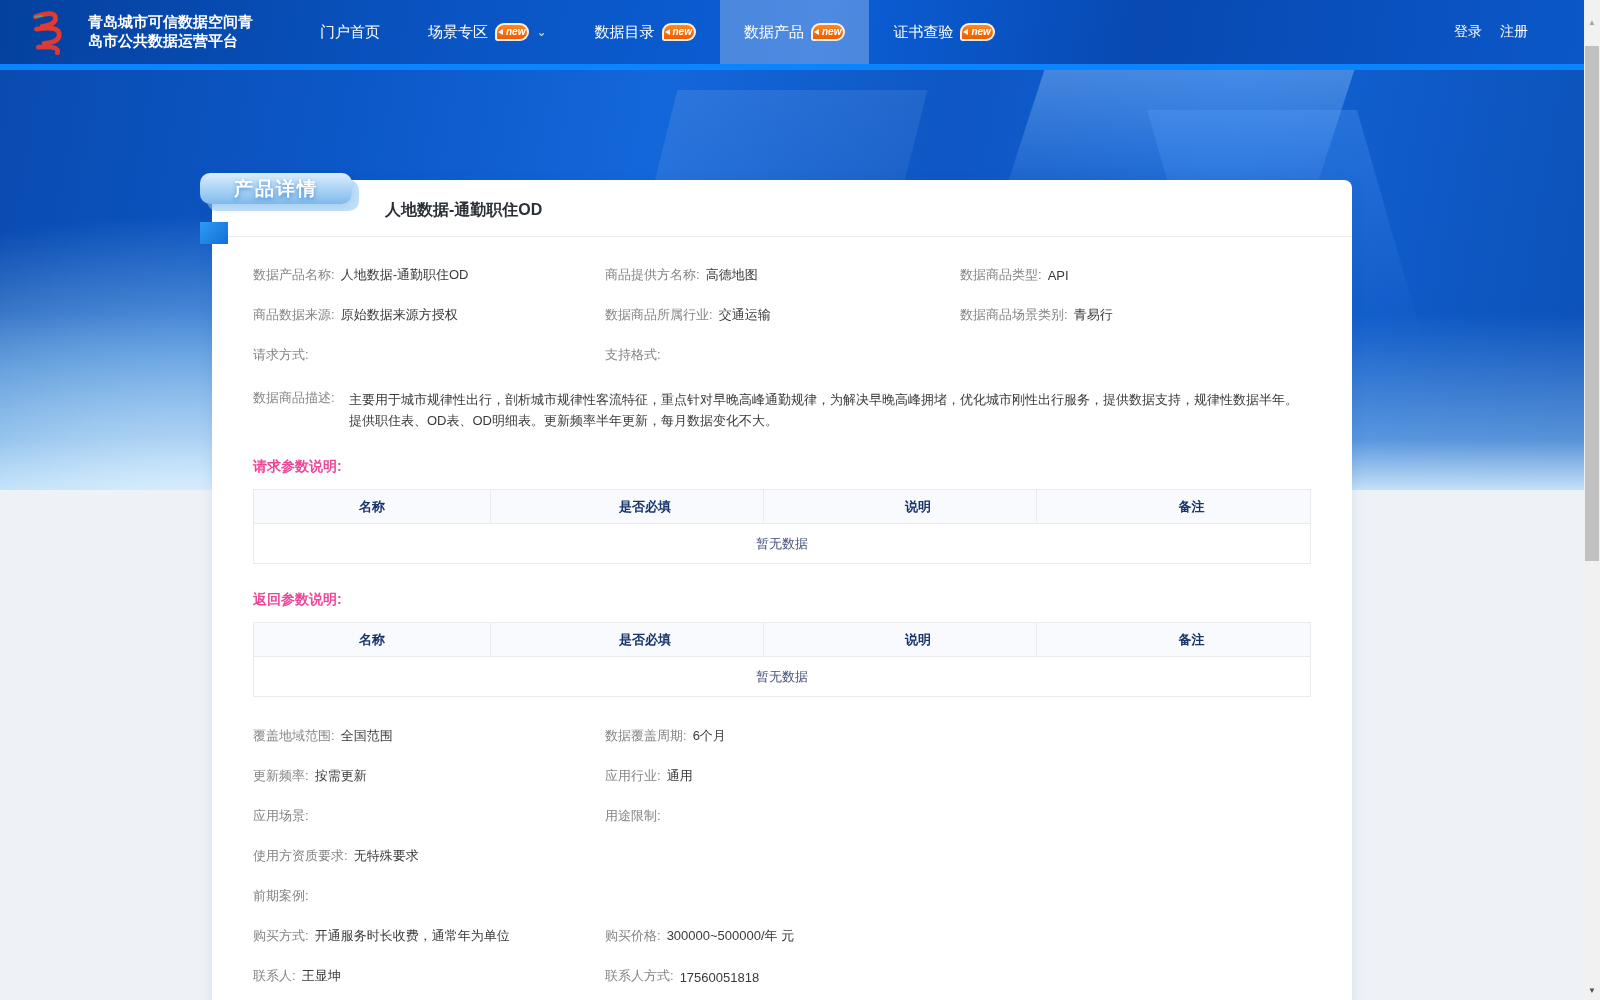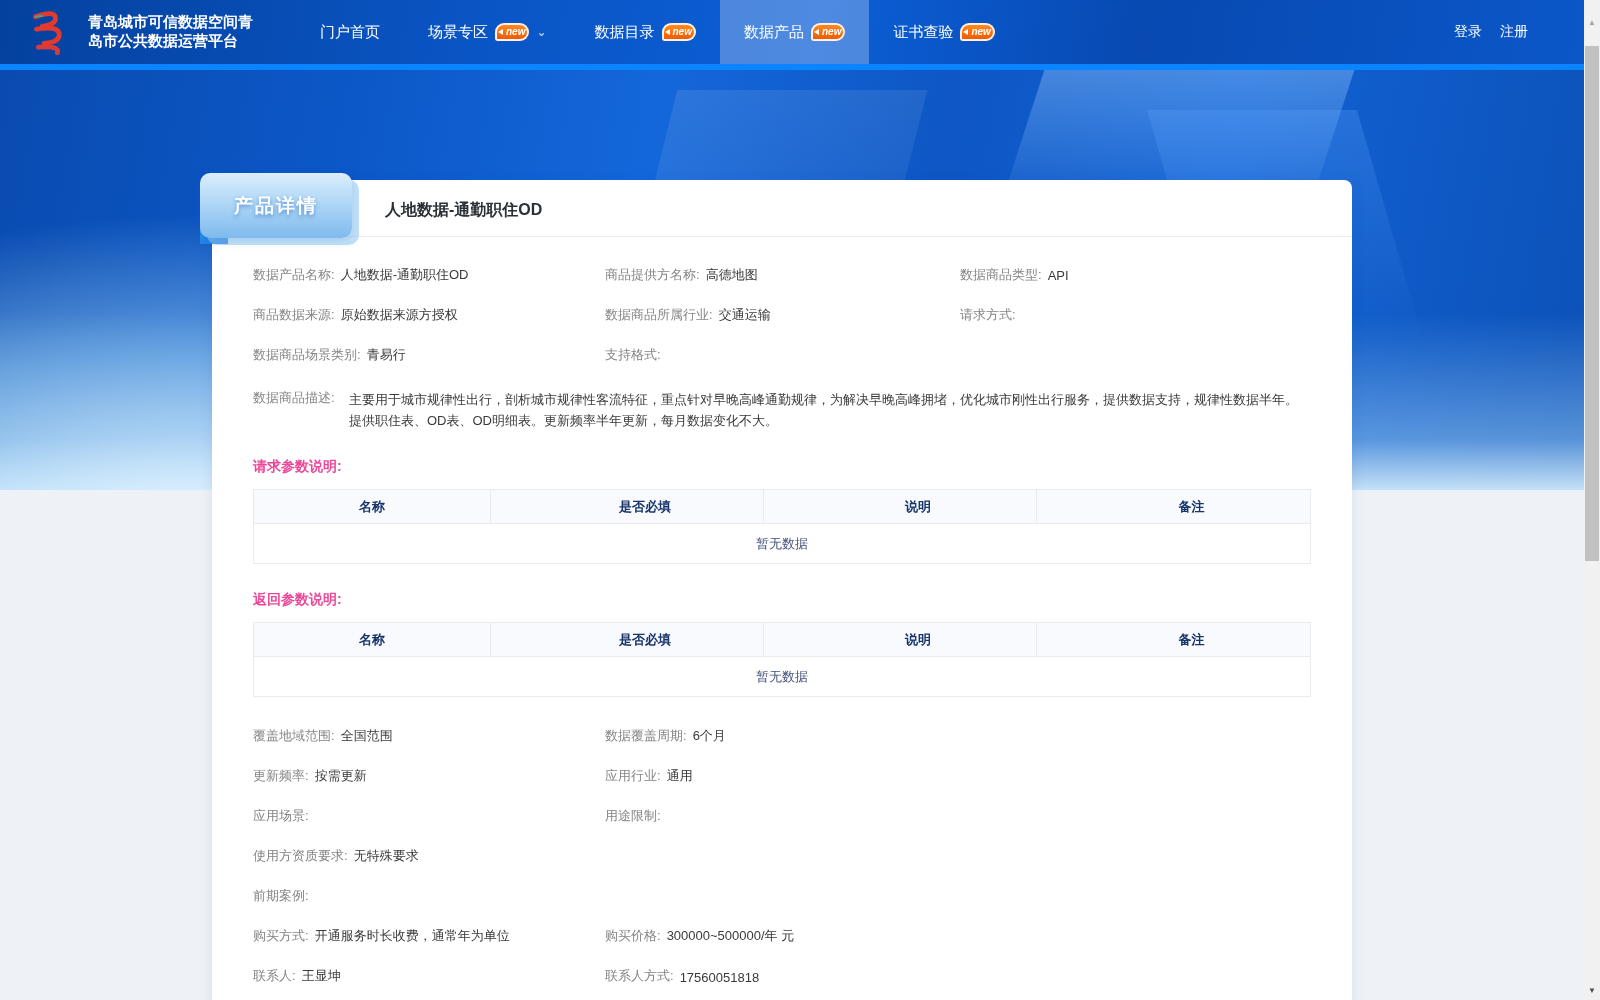--- a/index.html
+++ b/index.html
@@ -43,21 +43,21 @@
   .beam.b2 { left:640px; top:20px; width:250px; height:300px;
     background:linear-gradient(165deg, rgba(255,255,255,0.10), rgba(255,255,255,0)); transform:skewX(-14deg); }
   .beam.b3 { left:1180px; top:40px; width:210px; height:230px;
     background:linear-gradient(180deg, rgba(90,160,250,0.30), rgba(90,160,250,0)); transform:skewX(16deg); }
   .beam.b4 { left:260px; top:120px; width:420px; height:260px;
     background:linear-gradient(150deg, rgba(255,255,255,0.07), rgba(255,255,255,0)); transform:skewX(-20deg); }
 
   
   .card { position:absolute; left:212px; top:180px; width:1140px; height:900px; background:#ffffff;
     border-radius:8px; box-shadow:0 2px 14px rgba(15,70,160,0.10); z-index:10; }
-  .tab-btn { position:absolute; left:-12px; top:-7px; width:152px; height:65px; border-radius:10px;
+  .tab-btn { position:absolute; left:-12px; top:-7px; width:152px; height:31px; border-radius:10px;
     background:linear-gradient(180deg,#dbeefc 0%,#aed6f6 48%,#7fbaed 100%);
     display:flex; align-items:center; justify-content:center; color:#fff; font-size:19px; font-weight:bold;
     letter-spacing:2px; text-shadow:0 2px 4px rgba(45,110,190,0.65);
     box-shadow:7px 7px 0 rgba(142,198,242,0.55), 0 3px 8px rgba(30,90,180,0.25); z-index:12; cursor:pointer;font-family:Liberation Mono, monospace; }
   .tab-notch { position:absolute; left:-12px; top:42px; width:28px; height:22px;
     background:linear-gradient(135deg,#2f9bf4,#0f6fd8); z-index:11; }
   .card-header { height:57px; padding:20px 40px 0 173px; border-bottom:1px solid #ececec; }
   .card-title { font-size:16px; font-weight:bold; color:#2b2f36; }
 
   .card-content { padding:0 41px; }
@@ -170,26 +170,26 @@
       </div>
       <div class="cell">
         <span class="flabel">商品数据来源:</span>
         <span class="fvalue">原始数据来源方授权</span>
       </div>
       <div class="cell">
         <span class="flabel">数据商品所属行业:</span>
         <span class="fvalue">交通运输</span>
       </div>
       <div class="cell">
+        <span class="flabel">数据商品场景类别:</span>
+        <span class="fvalue">青易行</span>
+      </div>
+      <div class="cell">
         <span class="flabel">请求方式:</span>
         <span class="fvalue"></span>
-      </div>
-      <div class="cell">
-        <span class="flabel">数据商品场景类别:</span>
-        <span class="fvalue">青易行</span>
       </div>
       <div class="cell">
         <span class="flabel">支持格式:</span>
         <span class="fvalue"></span>
       </div>
       <div class="cell"></div>
     </div>
 
     <div class="desc-row">
       <span class="flabel">数据商品描述:</span>

